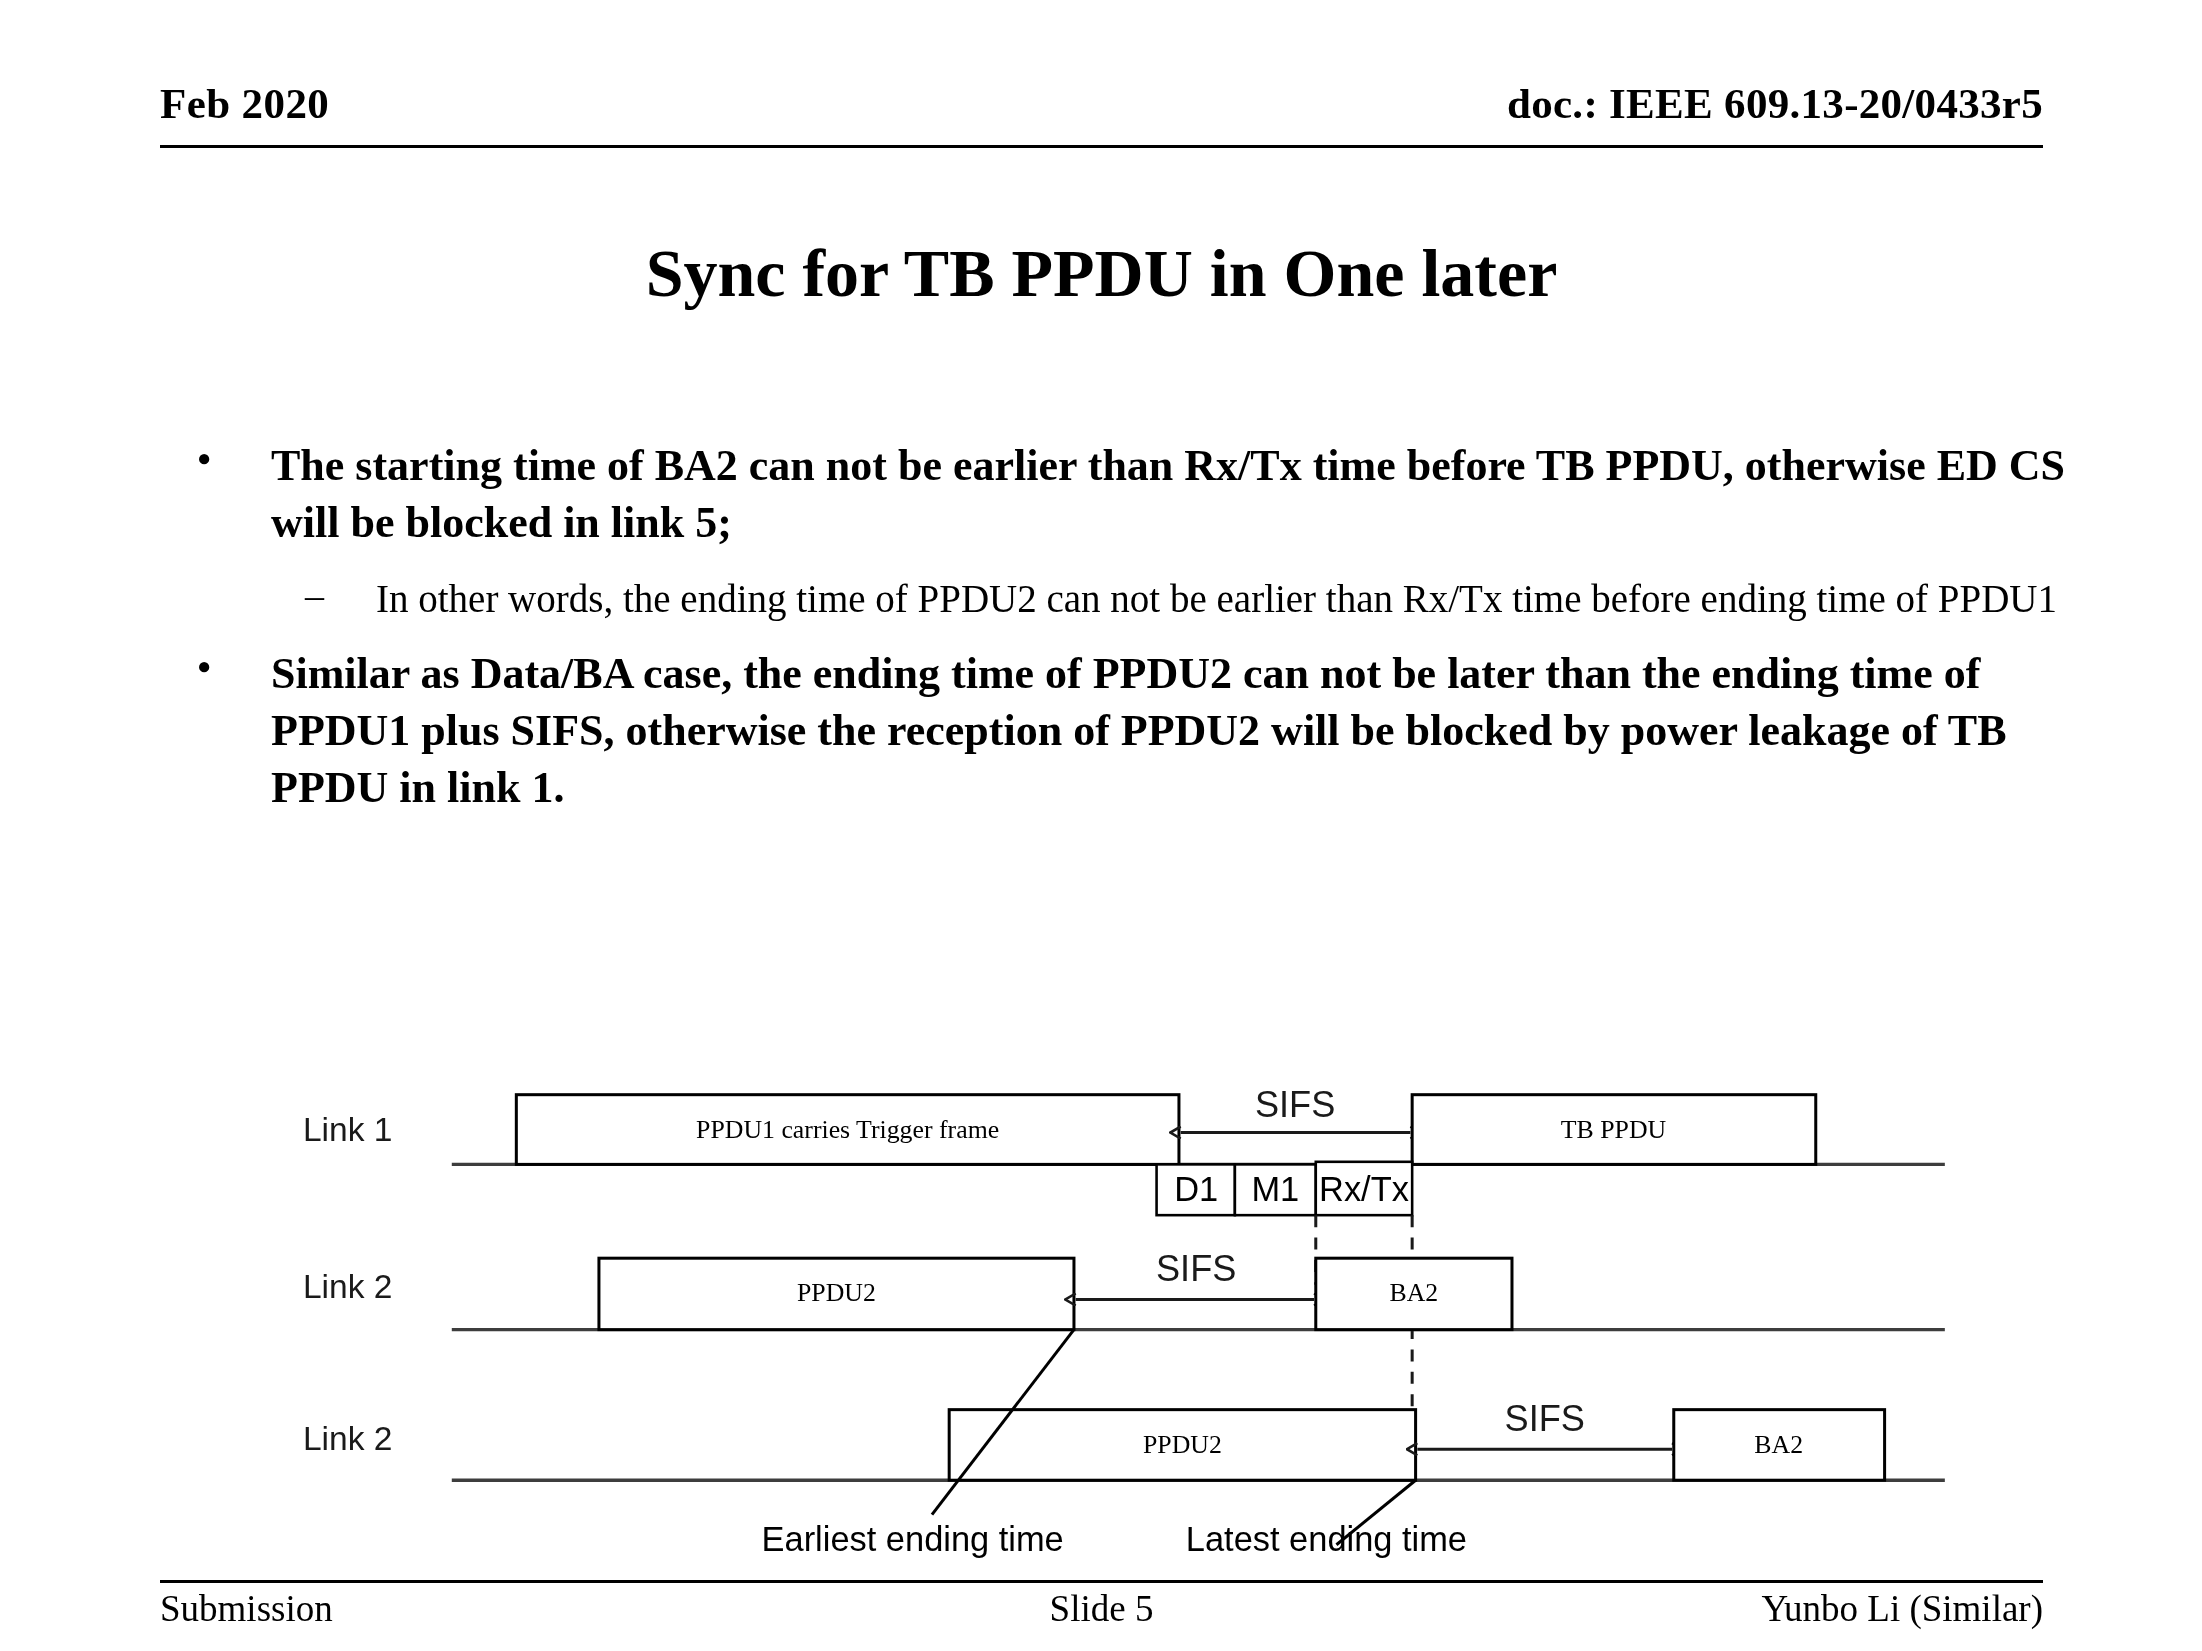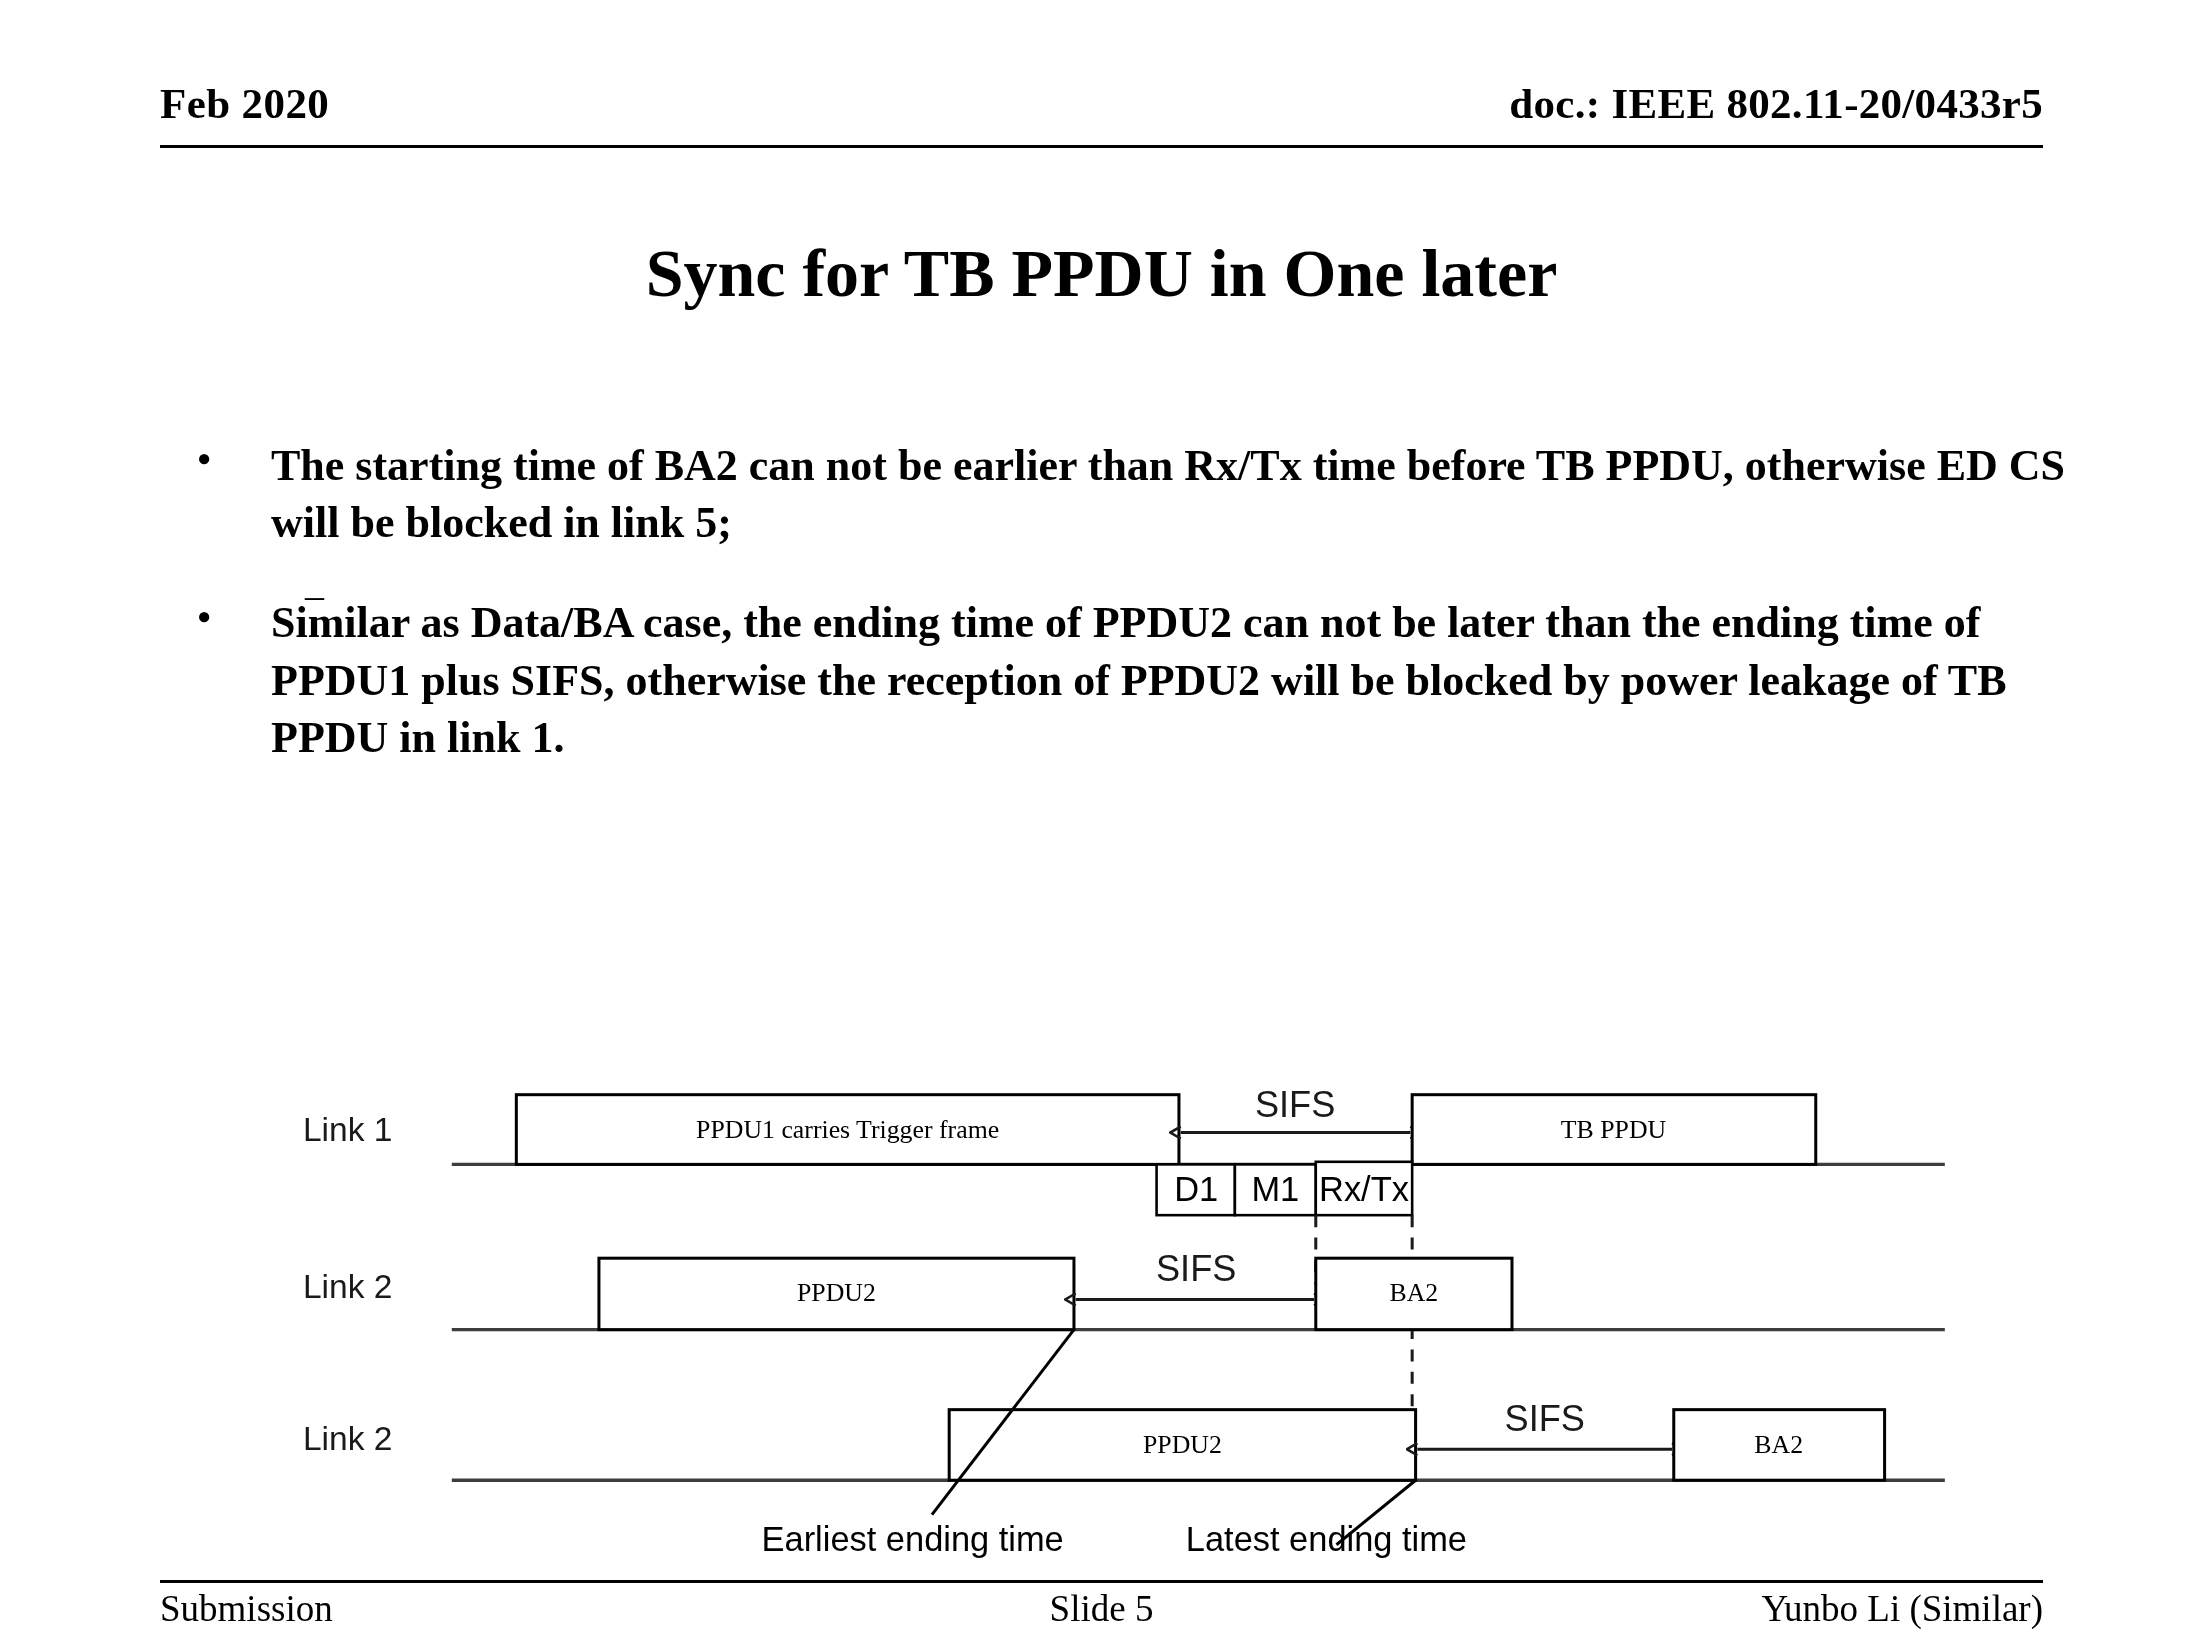--- a/index.html
+++ b/index.html
@@ -175,37 +175,38 @@
   }
   #footer .f-left { position: absolute; left: 0; top: 0; }
   #footer .f-mid  { position: absolute; left: 0; top: 0; width: 1883px; text-align: center; }
   #footer .f-right{ position: absolute; right: 0; top: 0; }
 </style>
 </head>
 <body>
 
 <div id="header">
   <div class="hdr-date">Feb 2020</div>
-  <div class="hdr-doc">doc.: IEEE 802.11-20/0433r5</div>
+  <div class="hdr-doc">doc.: IEEE 609.13-20/0433r5</div>
 </div>
 <div id="header-rule"></div>
 
 <div id="slide-title">Sync for TB PPDU in One later</div>
 
 <div id="body-content">
 
   <div class="bullet-l1">
     <span class="mark">•</span>
     <span>The starting time of BA2 can not be earlier than Rx/Tx time before TB PPDU, otherwise ED CS will be blocked in link 5;</span>
   </div>
 
   <div class="gap-a"></div>
 
   <div class="bullet-l2">
     <span class="mark">–</span>
+    <span>In other words, the ending time of PPDU2 can not be earlier than Rx/Tx time before ending time of PPDU1</span>
   </div>
 
   <div class="gap-b"></div>
 
   <div class="bullet-l1">
     <span class="mark">•</span>
     <span>Similar as Data/BA case, the ending time of PPDU2 can not be later than the ending time of PPDU1 plus SIFS, otherwise the reception of PPDU2 will be blocked by power leakage of TB PPDU in link 1.</span>
   </div>
 
 </div>

